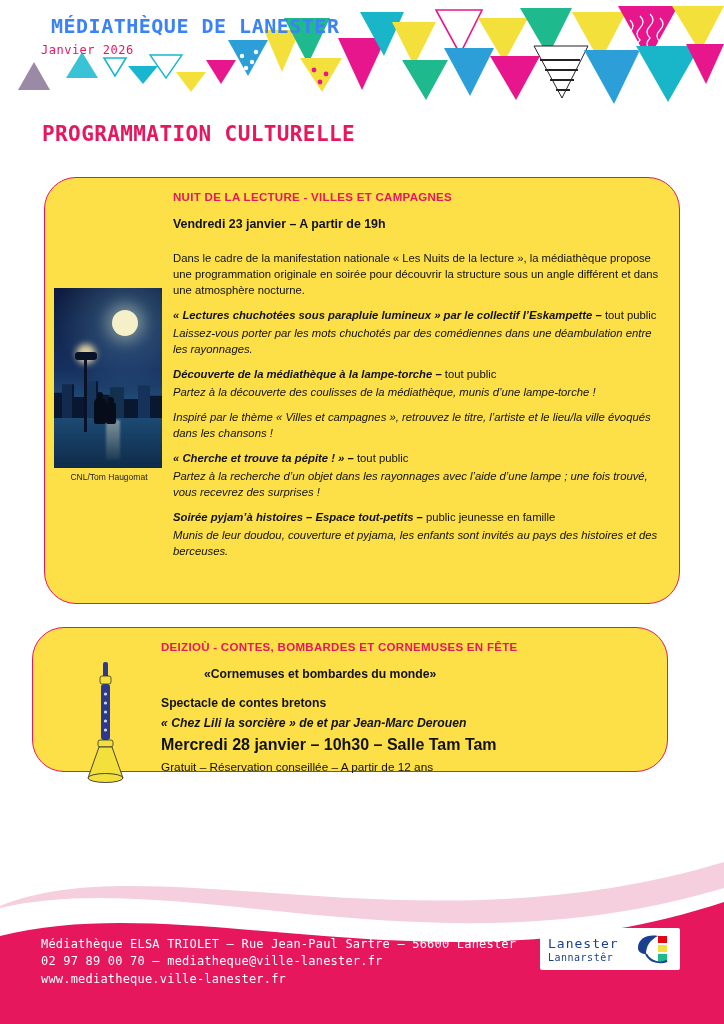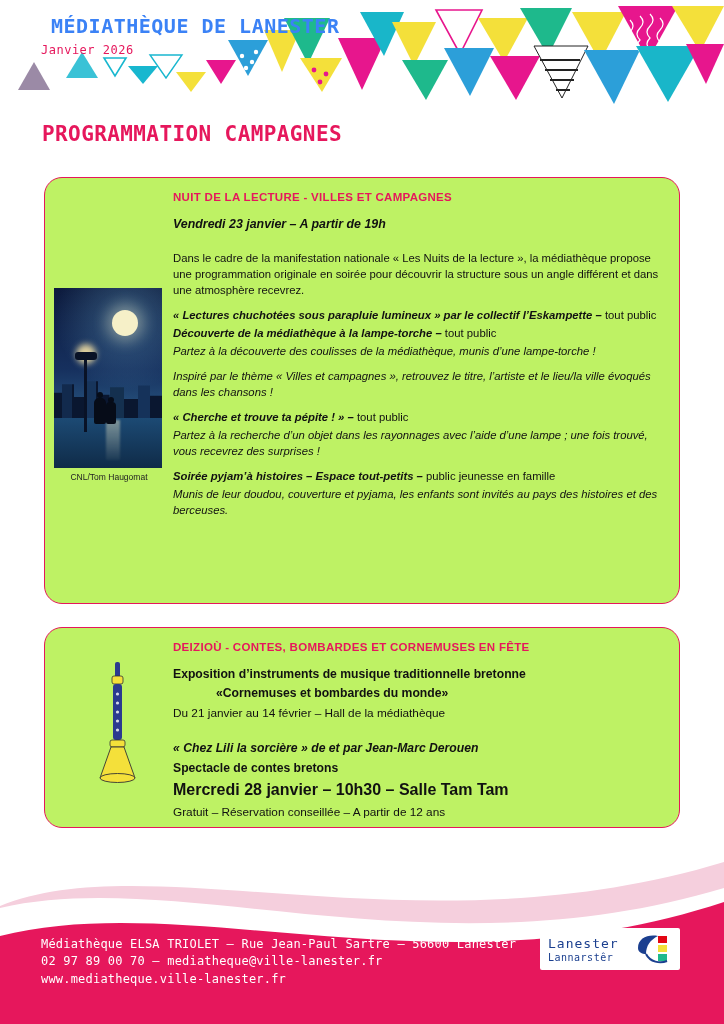--- a/index.html
+++ b/index.html
@@ -60,26 +60,26 @@
     font-size: 21px;
     font-weight: bold;
     color: #E6175C;
     letter-spacing: 0.4px;
   }
 
   
   .card {
     position: absolute;
     border: 1.5px solid #E6175C;
-    border-radius: 18px;
-    background: #bef264;
+    border-radius: 32px;
+    background: #fde047;
     box-sizing: border-box;
   }
   #card-1 { left: 44px; top: 177px; width: 636px; height: 427px; }
-  #card-2 { left: 44px; top: 627px; width: 636px; height: 201px; }
+  #card-2 { left: 32px; top: 627px; width: 636px; height: 145px; }
 
   .card-heading {
     position: absolute;
     font-size: 11.5px;
     font-weight: bold;
     color: #E6175C;
     letter-spacing: 0.3px;
   }
   #card-1 .card-heading { left: 128px; top: 13px; }
   #card-2 .card-heading { left: 128px; top: 13px; }
@@ -101,21 +101,20 @@
 
   .p { margin: 0 0 9px 0; }
   .p-tight { margin: 0 0 2px 0; }
   .spacer-lg { height: 10px; }
 
   
   .date-line {
     font-size: 12.4px;
     font-weight: bold;
     margin-bottom: 16px;
-    font-style: italic;
   }
 
   
   .illus-wrap {
     position: absolute;
     left: 9px;
     top: 110px;
     width: 110px;
     text-align: center;
   }
@@ -296,44 +295,45 @@
       <path d="M660 18 q6 6 0 12 q-6 6 0 12"></path>
     </g>
     <polygon points="636,46 700,46 668,102" fill="#19b6c9"></polygon>
     <polygon points="672,6 724,6 700,52" fill="#f4e03a"></polygon>
     <polygon points="686,44 724,44 706,84" fill="#e7168d"></polygon>
   </svg>
   <div class="header-title">MÉDIATHÈQUE DE LANESTER</div>
   <div class="header-sub">Janvier 2026</div>
 </div>
 
-<div class="main-title">PROGRAMMATION CAMPAGNES</div>
+<div class="main-title">PROGRAMMATION CULTURELLE</div>
 
 <div class="card" id="card-1">
   <div class="card-heading">NUIT DE LA LECTURE - VILLES ET CAMPAGNES</div>
 
   <div class="illus-wrap">
     <div class="illus">
       <div class="sky-glow"></div>
       <div class="moon"></div>
       <div class="skyline"></div>
       <div class="water"></div>
       <div class="lamp-glow"></div>
       <div class="pole"></div>
       <div class="figure"></div>
       <div class="figure2"></div>
     </div>
     <div class="illus-caption">CNL/Tom Haugomat</div>
   </div>
 
   <div class="card-body">
     <div class="date-line">Vendredi 23 janvier – A partir de 19h</div>
-    <p class="p">Dans le cadre de la manifestation nationale « Les Nuits de la lecture », la médiathèque propose une programmation originale en soirée pour découvrir la structure sous un angle différent et dans une atmosphère recevrez.</p>
+    <p class="p">Dans le cadre de la manifestation nationale « Les Nuits de la lecture », la médiathèque propose une programmation originale en soirée pour découvrir la structure sous un angle différent et dans une atmosphère nocturne.</p>
 
     <p class="p-tight"><span class="bi">« Lectures chuchotées sous parapluie lumineux » par le collectif l’Eskampette –</span><span> tout public</span></p>
+    <p class="p ital">Laissez-vous porter par les mots chuchotés par des comédiennes dans une déambulation entre les rayonnages.</p>
 
     <p class="p-tight"><span class="bi">Découverte de la médiathèque à la lampe-torche –</span><span> tout public</span></p>
     <p class="p ital">Partez à la découverte des coulisses de la médiathèque, munis d’une lampe-torche !</p>
 
     <p class="p ital">Inspiré par le thème « Villes et campagnes », retrouvez le titre, l’artiste et le lieu/la ville évoqués dans les chansons !</p>
 
     <p class="p-tight"><span class="bi">« Cherche et trouve ta pépite ! » –</span><span>  tout public</span></p>
     <p class="p ital">Partez à la recherche d’un objet dans les rayonnages avec l’aide d’une lampe ; une fois trouvé, vous recevrez des surprises !</p>
 
     <p class="p-tight"><span class="bi">Soirée pyjam’à histoires – Espace tout-petits –</span><span> public jeunesse en famille</span></p>
@@ -352,28 +352,26 @@
     <circle cx="28.5" cy="45" r="1.6" fill="#fff" opacity="0.8"></circle>
     <circle cx="28.5" cy="54" r="1.6" fill="#fff" opacity="0.8"></circle>
     <circle cx="28.5" cy="63" r="1.6" fill="#fff" opacity="0.8"></circle>
     <circle cx="28.5" cy="72" r="1.6" fill="#fff" opacity="0.8"></circle>
     <rect x="21" y="82" width="15" height="7" rx="2" fill="#f4e03a" stroke="#333" stroke-width="0.8"></rect>
     <path d="M22 89 L35 89 L46 120 L11 120 Z" fill="#f4e03a" stroke="#333" stroke-width="0.9"></path>
     <ellipse cx="28.5" cy="120" rx="17.5" ry="4.5" fill="#f4e03a" stroke="#333" stroke-width="0.9"></ellipse>
   </svg>
 
   <div class="card-body">
-    <p class="p-tight bold" style="font-size:12.2px;">Exposition d’instruments de musique traditionnelle bretonne</p>
     <p class="p-tight bold" style="font-size:12.2px;margin-left:43px;">«Cornemuses et bombardes du monde»</p>
-    <p class="p" style="font-size:11.8px;">Du 21 janvier au 14 février – Hall de la médiathèque</p>
 
     <div class="spacer-lg"></div>
 
+    <p class="p-tight bold" style="font-size:12.2px;"> Spectacle de contes bretons</p>
     <p class="p-tight bi" style="font-size:12.2px;">« Chez Lili la sorcière » de et par Jean-Marc Derouen</p>
-    <p class="p-tight bold" style="font-size:12.2px;"> Spectacle de contes bretons</p>
     <p class="p-tight bold" style="font-size:16px;">Mercredi 28 janvier – 10h30 – Salle Tam Tam</p>
     <p class="p-tight" style="font-size:11.8px;">Gratuit – Réservation conseillée  – A partir de 12 ans</p>
   </div>
 </div>
 
 <svg class="footer-wave" viewBox="0 0 724 188" xmlns="http://www.w3.org/2000/svg" preserveAspectRatio="none">
   <path d="M0,70 C150,8 420,118 724,26 L724,188 L0,188 Z" fill="#f5cfdd"></path>
   <path d="M0,72 C180,30 430,140 724,52 L724,188 L0,188 Z" fill="#ffffff"></path>
   <path d="M0,100 C190,52 440,160 724,66 L724,188 L0,188 Z" fill="#E6175C"></path>
 </svg>

